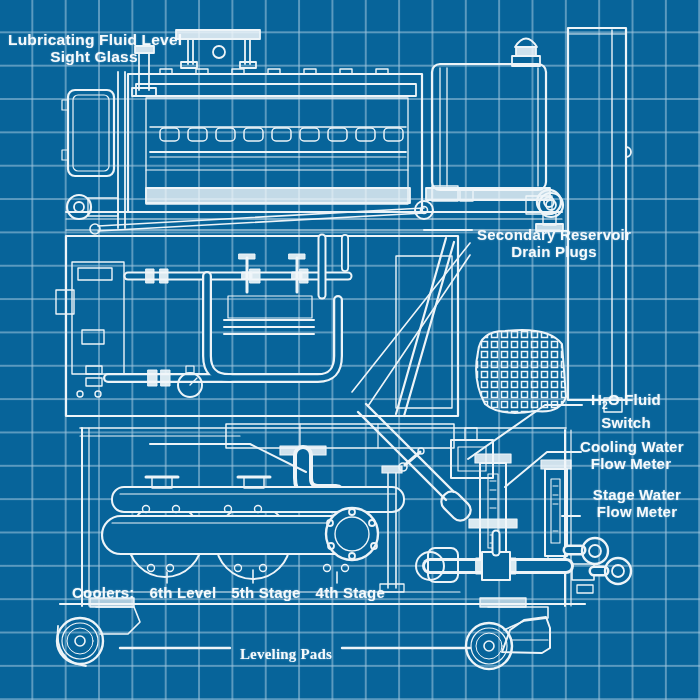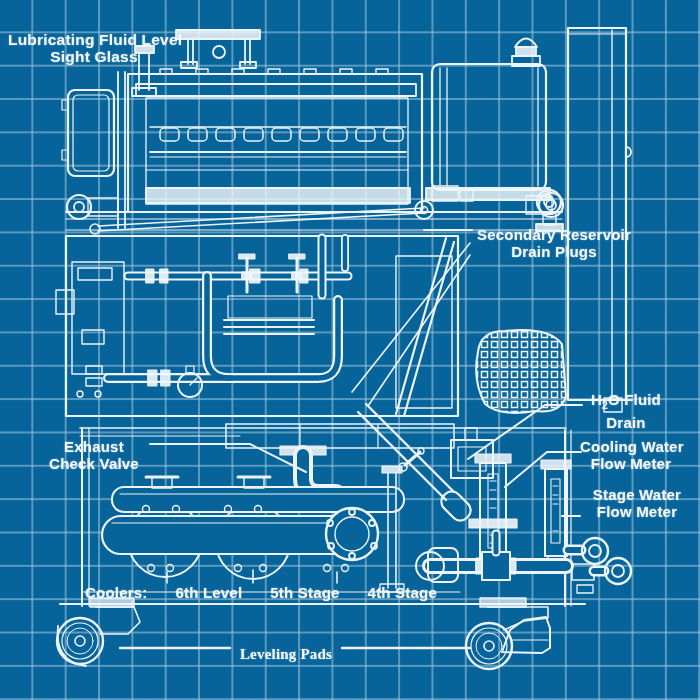--- a/index.html
+++ b/index.html
@@ -16,21 +16,21 @@
   #drawing{position:absolute;left:0;top:0;}
   .lbl{
     position:absolute;color:#f6fafc;font-weight:bold;text-align:center;
     font-size:15px;line-height:17px;letter-spacing:.2px;
     text-shadow:0 0 2px rgba(235,245,255,.45);white-space:nowrap;
   }
   .lbl sub{font-size:.68em;}
   .pipe-o{stroke:#edf4f8;fill:none;}
   .pipe-i{stroke:#07649a;fill:none;}
   .row{display:flex;align-items:flex-start;}
-  .row span{margin-right:15px;margin-left:13px;}
+  .row span{margin-right:15px;}
 </style>
 </head>
 <body>
 
 <div id="stage">
 
   <svg id="drawing" width="700" height="700" viewBox="0 0 700 700">
     <defs>
       <pattern id="holes" width="10" height="10" patternUnits="userSpaceOnUse">
         <rect x="1.5" y="1.5" width="6" height="6" fill="none" stroke="#edf4f8" stroke-width="1.5"></rect>
@@ -404,37 +404,33 @@
     <div>Drain Plugs</div>
   </div>
 
   <div class="lbl" style="left:8px;top:31px;width:172px;font-size:15.5px;">
     <div>Lubricating Fluid Level</div>
     <div>Sight Glass</div>
   </div>
 
   <div class="lbl" style="left:584px;top:391px;width:84px;">
     <div><span>H</span><sub>2</sub><span>O Fluid</span></div>
-    <div>Drain</div>
+    <div>Switch</div>
   </div>
 
   <div class="lbl" style="left:580px;top:438px;width:102px;">
     <div>Cooling Water</div>
     <div>Flow Meter</div>
   </div>
 
   <div class="lbl" style="left:582px;top:486px;width:110px;">
     <div>Stage Water</div>
     <div>Flow Meter</div>
   </div>
 
-  <div class="lbl" style="left:42px;top:438px;width:104px;">
-    <div>Exhaust</div>
-    <div>Check Valve</div>
-  </div>
 
   <div class="lbl row" style="left:72px;top:584px;">
     <span>Coolers:</span>
     <span>6th Level</span>
     <span>5th Stage</span>
     <span>4th Stage</span>
   </div>
 
   <div class="lbl" style="left:234px;top:646px;width:104px;font-family:Liberation Serif, serif;">Leveling Pads</div>
 

